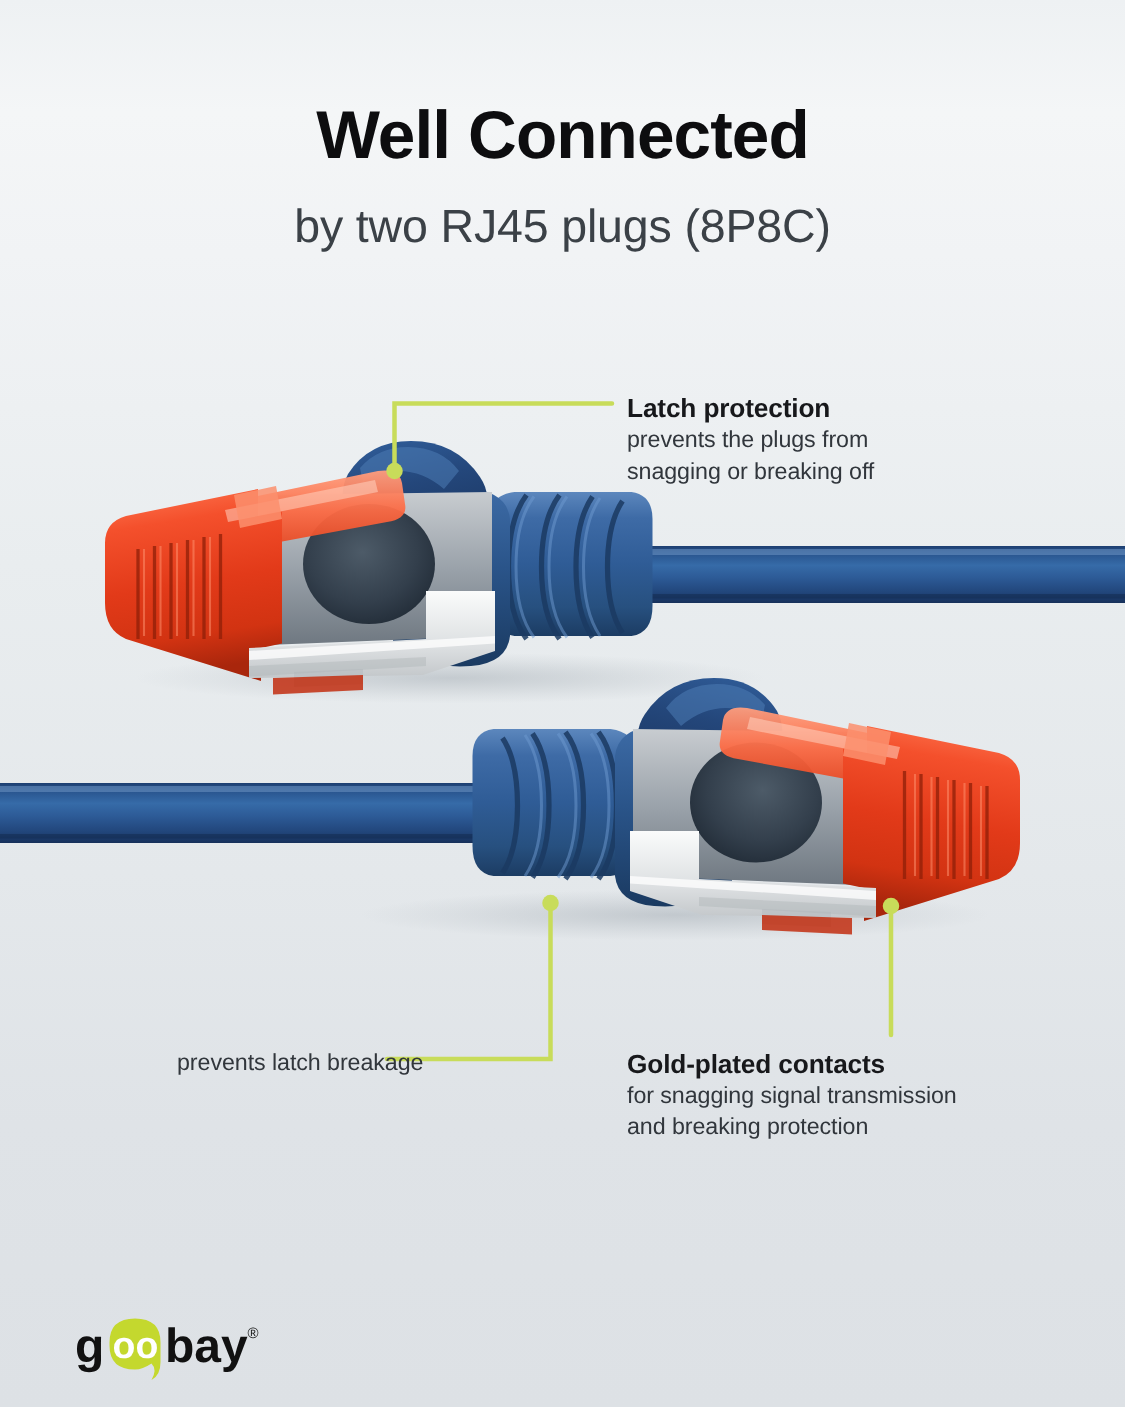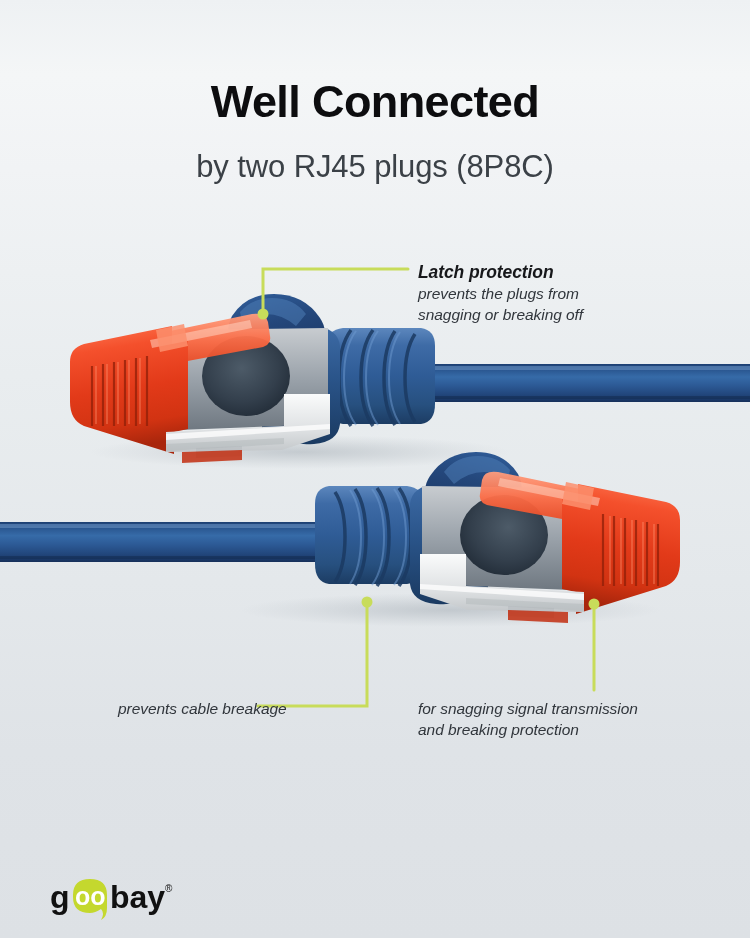--- a/index.html
+++ b/index.html
@@ -9,33 +9,33 @@
     background:#e2e6e9;
   }
   #stage{
     position:relative;width:750px;height:938px;overflow:hidden;
     background:
       linear-gradient(180deg,#eef1f3 0%,#f4f6f7 8%,#f1f3f5 18%,#e9edef 40%,#e4e8eb 62%,#dfe3e7 80%,#dde1e5 100%);
   }
   
   #header{position:absolute;left:0;top:0;width:750px;text-align:center;}
   #title{
-    margin:16px;padding-top:60px;
+    margin:4px;padding-top:60px;
     font-size:45px;line-height:52px;font-weight:bold;
     letter-spacing:-0.6px;color:#0d0d0f;
   }
   #subtitle{
     margin:12px;padding-top:4px;
     font-size:31px;line-height:38px;font-weight:normal;
     letter-spacing:-0.1px;color:#3b4147;
   }
   
   #art{position:absolute;left:0;top:0;width:750px;height:938px;}
   
-  .callout{position:absolute;font-style:italic;}
+  .callout{position:absolute;}
   .co-title{
     font-size:17.5px;line-height:22px;font-weight:bold;
     color:#17181b;letter-spacing:-0.1px;white-space:nowrap;
   }
   .co-body{
     font-size:15.5px;line-height:21px;font-weight:normal;
     color:#31363c;letter-spacing:-0.05px;white-space:nowrap;
   }
   #callout-latch{left:418px;top:261px;}
   #callout-bend{left:118px;top:698px;}
@@ -284,24 +284,25 @@
     </g>
   </svg>
 
   <div class="callout" id="callout-latch">
     <div class="co-title">Latch protection</div>
     <div class="co-body">prevents the plugs from</div>
     <div class="co-body">snagging or breaking off</div>
   </div>
 
   <div class="callout" id="callout-bend">
-    <div class="co-body">prevents cable breakage</div>
+    <div class="co-body">prevents latch breakage</div>
   </div>
 
   <div class="callout" id="callout-gold">
+    <div class="co-title">Gold-plated contacts</div>
     <div class="co-body">for snagging signal transmission</div>
     <div class="co-body">and breaking protection</div>
   </div>
 
   <svg id="logo" viewBox="0 0 150 52">
 
     <path d="M25 25 q0 -16 17 -16 q17 0 17 16 l0 13 q0 9 -6 12 q4 -7 0 -11 q-6 4 -11 4 q-17 0 -17 -16 z" fill="#c4d82e"></path>
     <text x="2" y="38" font-family="'Liberation Sans', sans-serif" font-size="32" font-weight="bold" fill="#111111">g</text>
     <text x="27" y="35" font-family="'Liberation Sans', sans-serif" font-size="25" font-weight="bold" fill="#ffffff">oo</text>
     <text x="62" y="38" font-family="'Liberation Sans', sans-serif" font-size="32" font-weight="bold" fill="#111111">bay</text>

